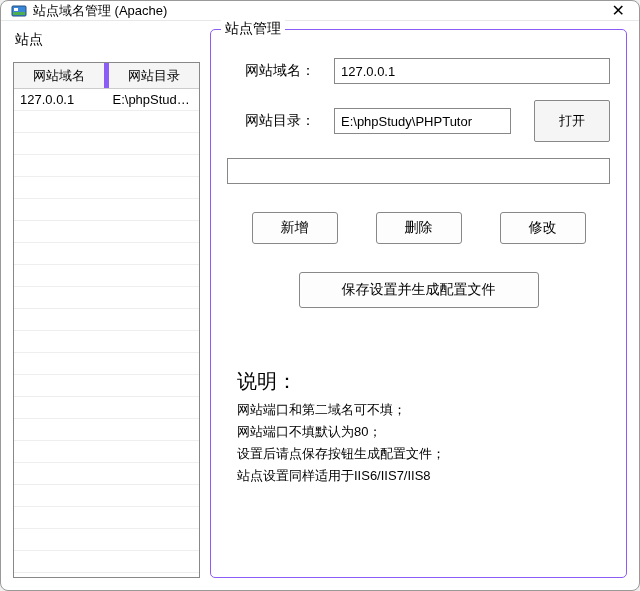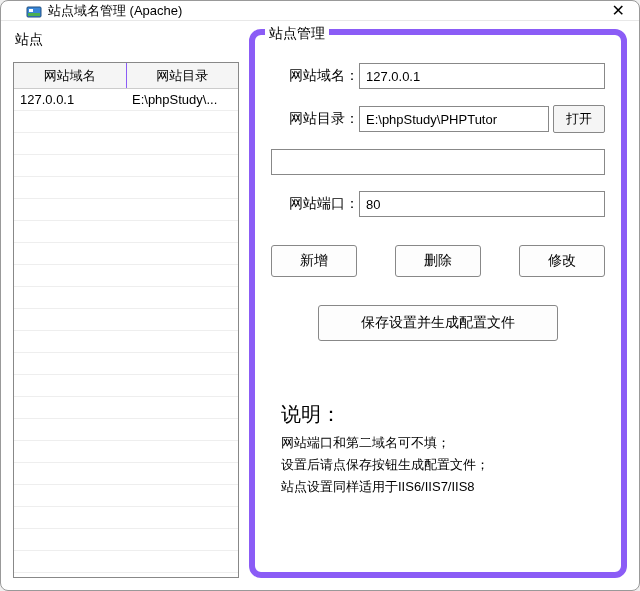--- a/index.html
+++ b/index.html
@@ -16,22 +16,22 @@
       height: 591px;
       background: #fff;
       border: 1px solid #999;
       border-radius: 8px;
       display: flex;
       flex-direction: column;
     }
     .titlebar {
       height: 20px;
       display: flex;
-      align-items: flex-end;
-      padding: 0 25px;
+      align-items: center;
+      padding: 0 10px;
       border-bottom: 1px solid #e8e8e8;
       position: relative;
     }
     .titlebar-icon {
       width: 16px; height: 16px; margin-right: 6px;
       display: inline-flex; align-items: center; justify-content: center;
     }
     .titlebar-title { font-size: 13px; color: #000; }
     .close-btn {
       position: absolute; right: 14px; top: 50%;
@@ -61,21 +61,21 @@
       background: #f5f5f5;
       border-bottom: 1px solid #ccc;
       height: 26px;
       align-items: stretch;
     }
     .grid-header-cell {
       flex: 1;
       text-align: center;
       line-height: 26px;
       font-size: 13px;
-      border-right: 1px solid #8b5cf6;
+      border-right: 5px solid #8b5cf6;
     }
     .grid-header-cell:last-child { border-right: none; }
     .grid-body {
       flex: 1;
       display: flex; flex-direction: column;
       overflow: hidden;
     }
     .grid-row {
       display: flex;
       height: 22px;
@@ -86,56 +86,56 @@
       padding: 0 6px;
       line-height: 22px;
       font-size: 13px;
       white-space: nowrap;
       overflow: hidden;
       text-overflow: ellipsis;
     }
     
     .right-panel {
       flex: 1;
-      border: 6px solid #8b5cf6;
-      border-radius: 12px;
+      border: 1px solid #8b5cf6;
+      border-radius: 5px;
       position: relative;
       padding: 28px 16px 14px 16px;
     }
     .fieldset-legend {
       position: absolute;
       top: -10px; left: 10px;
       background: #fff;
       padding: 0 4px;
       font-size: 14px;
     }
     .form-row {
       display: flex;
       align-items: center;
       margin-bottom: 16px;
-      gap: 0;
+      gap: 19px;
     }
     .form-label {
       width: 88px;
       text-align: right;
       font-size: 14px;
       white-space: nowrap;
     }
     .form-input {
       flex: 1;
       height: 26px;
       border: 1px solid #888;
       padding: 0 6px;
       font-size: 13px;
       font-family: inherit;
       min-width: 0;
     }
     .open-btn {
-      height: 28px;
-      padding: 0 12px;
+      height: 42px;
+      padding: 0 24px;
       border: 1px solid #888;
       background: #f5f5f5;
       font-size: 13px;
       font-family: inherit;
       cursor: pointer;
       margin-left: 4px;
       border-radius: 2px;
     }
     .action-row {
       display: flex;
@@ -299,38 +299,35 @@
       <div class="form-row">
         <div class="form-label">网站目录：</div>
         <input class="form-input" type="text" value="E:\phpStudy\PHPTutor" style="">
         <button class="open-btn">打开</button>
       </div>
 
       <div class="form-row">
         <input class="form-input" type="text" value="" style="">
       </div>
 
-      <div class="form-row">
-        <div class="form-label">网站端口：</div>
-        <input class="form-input" type="text" value="80" style="">
-      </div>
 
       <div class="action-row">
         <button class="btn">新增</button>
         <button class="btn">删除</button>
         <button class="btn">修改</button>
       </div>
 
       <div class="save-row">
         <button class="save-btn">保存设置并生成配置文件</button>
       </div>
 
       <div class="desc-block">
         <div class="desc-title">说明：</div>
         <div id="desc-lines">
             <div class="desc-line">网站端口和第二域名可不填；</div>
+            <div class="desc-line">网站端口不填默认为80；</div>
             <div class="desc-line">设置后请点保存按钮生成配置文件；</div>
             <div class="desc-line">站点设置同样适用于IIS6/IIS7/IIS8</div>
           </div>
       </div>
     </div>
   </div>
 </div>
 
 </body></html>

